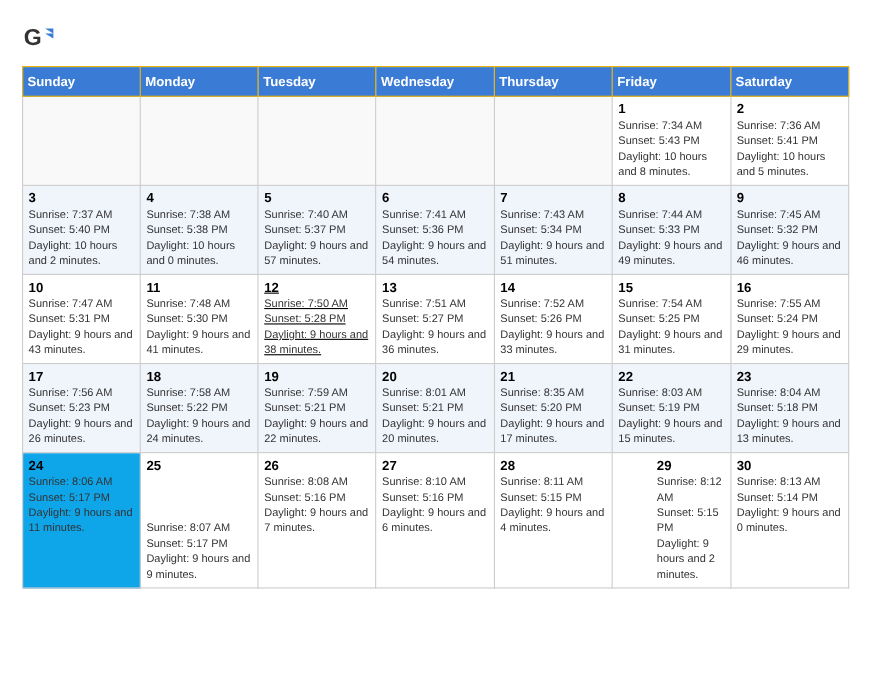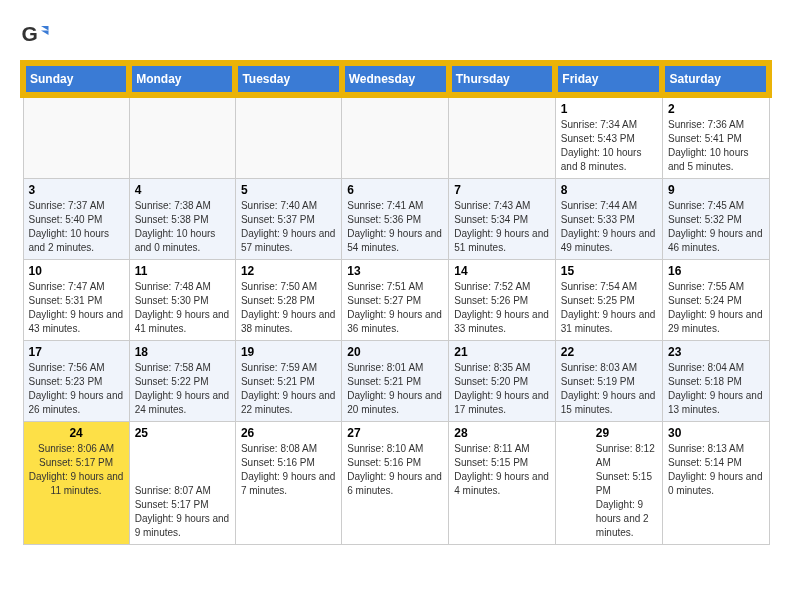--- a/index.html
+++ b/index.html
@@ -51,21 +51,21 @@
       border-collapse: collapse;
       font-size: 10.5px;
     }
     .calendar th {
       background-color: #3a7bd5;
       color: #fff;
       padding: 6px 4px;
       text-align: left;
       font-weight: bold;
       font-size: 12px;
-      border: 6px solid #eab308;
+      border: 1px solid #eab308;
     }
     .calendar td {
       vertical-align: top;
       padding: 4px 5px;
       border: 1px solid #ccc;
       width: 108px;
       min-height: 80px;
       background: #fff;
     }
     .calendar tr:nth-child(even) td {
@@ -191,21 +191,21 @@
           <div class="day-info" style="white-space: pre-line;">Sunrise: 7:47 AM
 Sunset: 5:31 PM
 Daylight: 9 hours and 43 minutes.</div>
         </td>
         <td style="background: rgb(255, 255, 255);">
           <span class="day-number">11</span>
           <div class="day-info" style="white-space: pre-line;">Sunrise: 7:48 AM
 Sunset: 5:30 PM
 Daylight: 9 hours and 41 minutes.</div>
         </td>
-        <td style="background: rgb(255, 255, 255);">
+        <td style="background: rgb(255, 255, 255); text-decoration: underline;">
           <span class="day-number">12</span>
           <div class="day-info" style="white-space: pre-line;">Sunrise: 7:50 AM
 Sunset: 5:28 PM
 Daylight: 9 hours and 38 minutes.</div>
         </td>
         <td style="background: rgb(255, 255, 255);">
           <span class="day-number">13</span>
           <div class="day-info" style="white-space: pre-line;">Sunrise: 7:51 AM
 Sunset: 5:27 PM
 Daylight: 9 hours and 36 minutes.</div>
@@ -267,21 +267,21 @@
 Daylight: 9 hours and 15 minutes.</div>
         </td>
         <td style="background: rgb(240, 244, 251);">
           <span class="day-number">23</span>
           <div class="day-info" style="white-space: pre-line;">Sunrise: 8:04 AM
 Sunset: 5:18 PM
 Daylight: 9 hours and 13 minutes.</div>
         </td>
       </tr>
       <tr class="row-odd">
-        <td style="background: #fde047; text-align: center;">
+        <td style="background: #0ea5e9;">
           <span class="day-number">24</span>
           <div class="day-info" style="white-space: pre-line;">Sunrise: 8:06 AM
 Sunset: 5:17 PM
 Daylight: 9 hours and 11 minutes.</div>
         </td>
         <td style="background: rgb(255, 255, 255);">
           <span class="day-number">25</span>
           <div class="day-info" style="white-space: pre-line; margin-top: 44px;">Sunrise: 8:07 AM
 Sunset: 5:17 PM
 Daylight: 9 hours and 9 minutes.</div>

